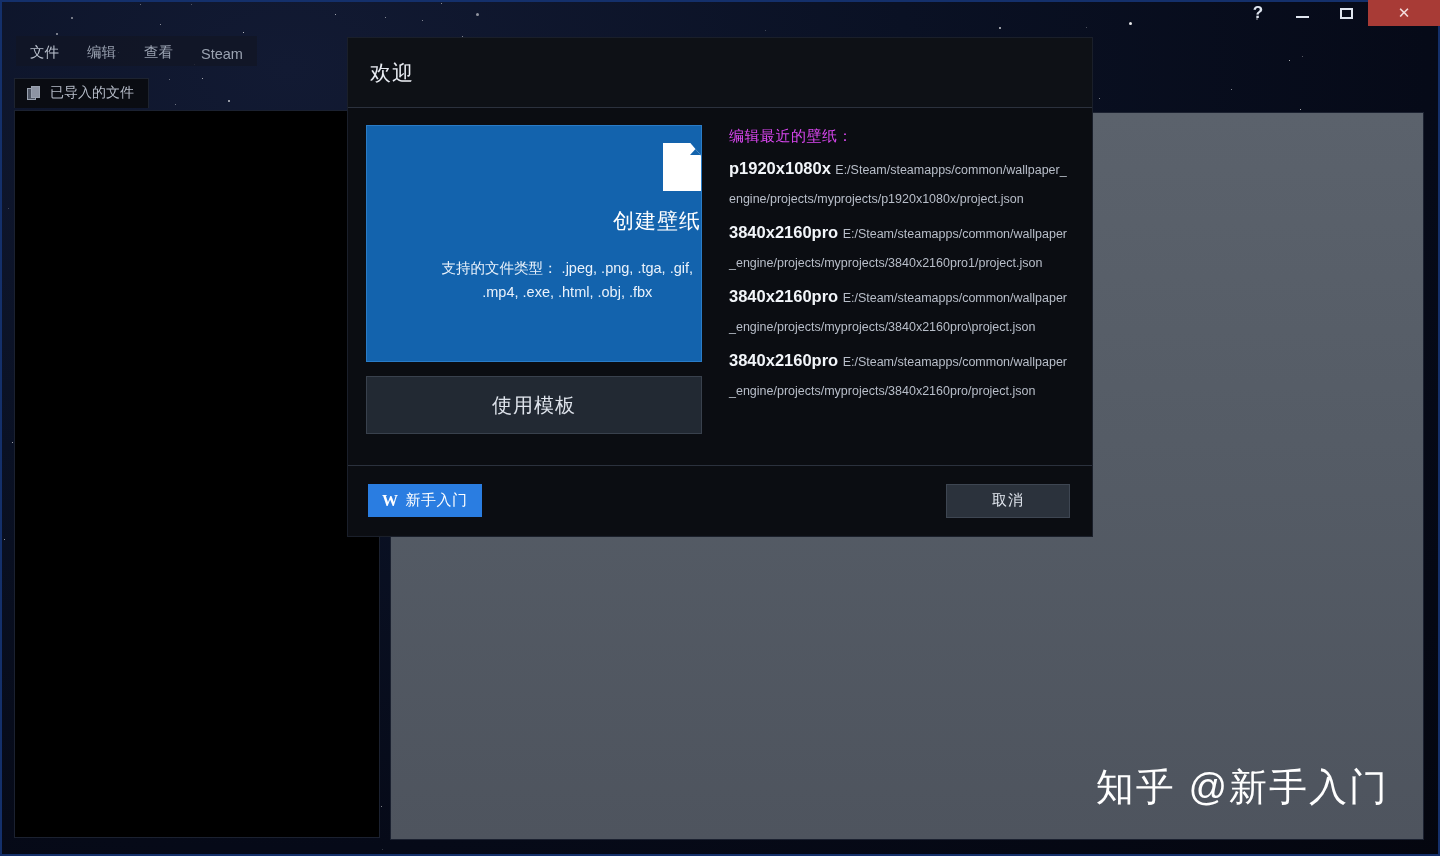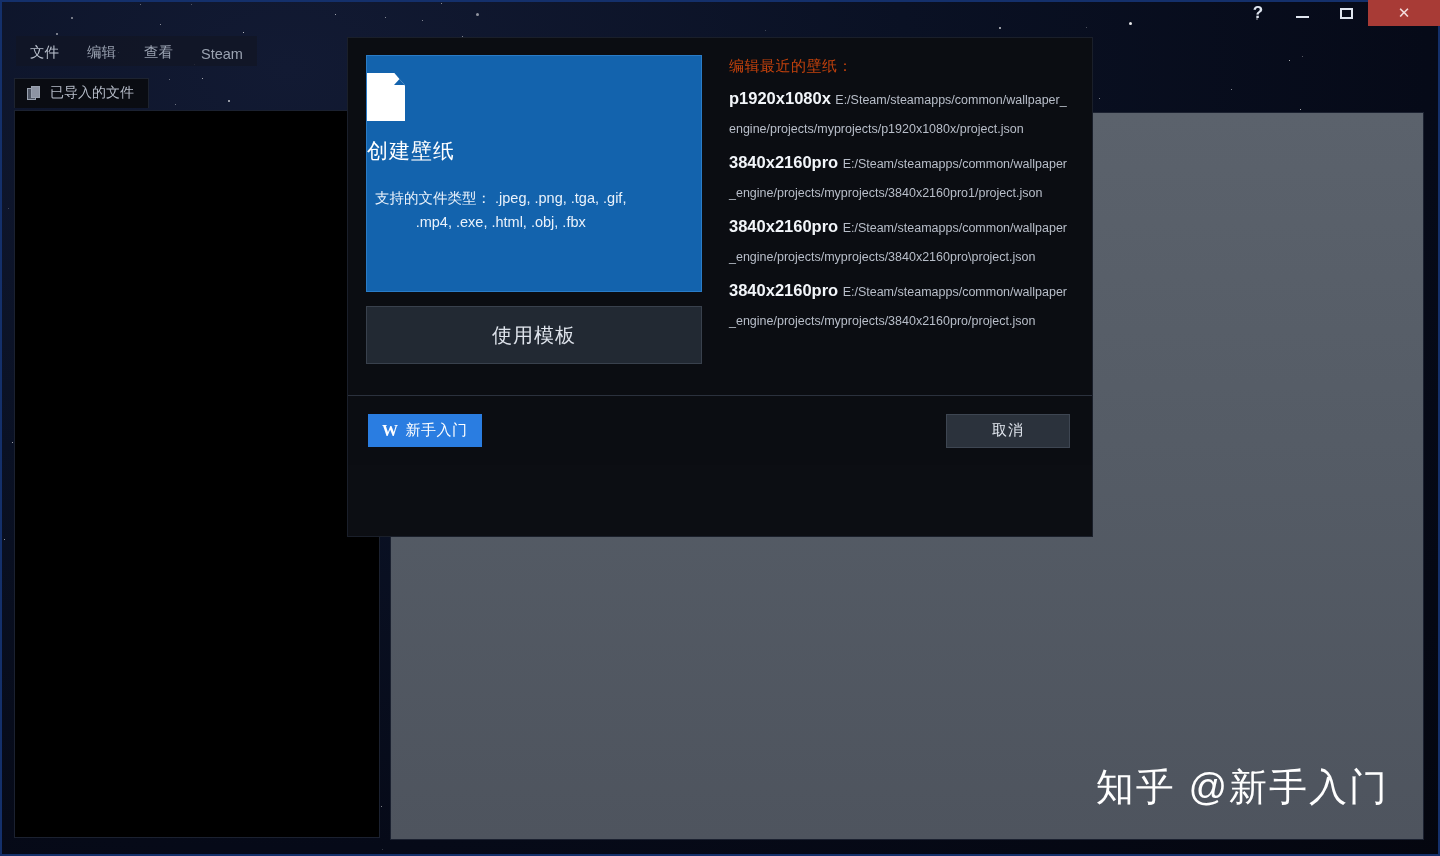--- a/index.html
+++ b/index.html
@@ -232,21 +232,21 @@
     flex: none;
   }
   .create-card {
     width: 336px;
     height: 237px;
     background: #1363ad;
     border: 1px solid #2a7cc7;
     box-sizing: border-box;
     display: flex;
     flex-direction: column;
-    align-items: flex-start;
+    align-items: flex-end;
     cursor: pointer;
     color: #fff;
   }
   .doc-icon {
     position: relative;
     width: 38px;
     height: 48px;
     margin-top: 17px;
     background: #fff;
     clip-path: polygon(0 0, 72% 0, 100% 26%, 100% 100%, 0 100%);
@@ -289,21 +289,21 @@
   }
 
   
   .recent-col {
     flex: 1;
     padding-left: 27px;
     padding-top: 2px;
   }
   .recent-heading {
     font-size: 15px;
-    color: #c2410c;
+    color: #d946ef;
     margin-bottom: 9px;
     letter-spacing: .5px;
   }
   .recent-item {
     margin-bottom: 6px;
     cursor: pointer;
     line-height: 27px;
   }
   .recent-name {
     font-size: 16.5px;
@@ -422,20 +422,23 @@
     </div>
   </div>
   <div class="left-panel"></div>
 
   <div class="viewport">
     <div class="watermark">知乎 @新手入门</div>
   </div>
 
   <div class="dialog">
 
+    <div class="dialog-header">
+      <div class="dialog-title">欢迎</div>
+    </div>
 
     <div class="dialog-body">
 
       <div class="create-col">
         <div class="create-card">
           <span class="doc-icon"></span>
           <div class="create-title">创建壁纸</div>
           <div class="create-sub">
             <div>支持的文件类型： .jpeg, .png, .tga, .gif,</div>
             <div>.mp4, .exe, .html, .obj, .fbx</div>

